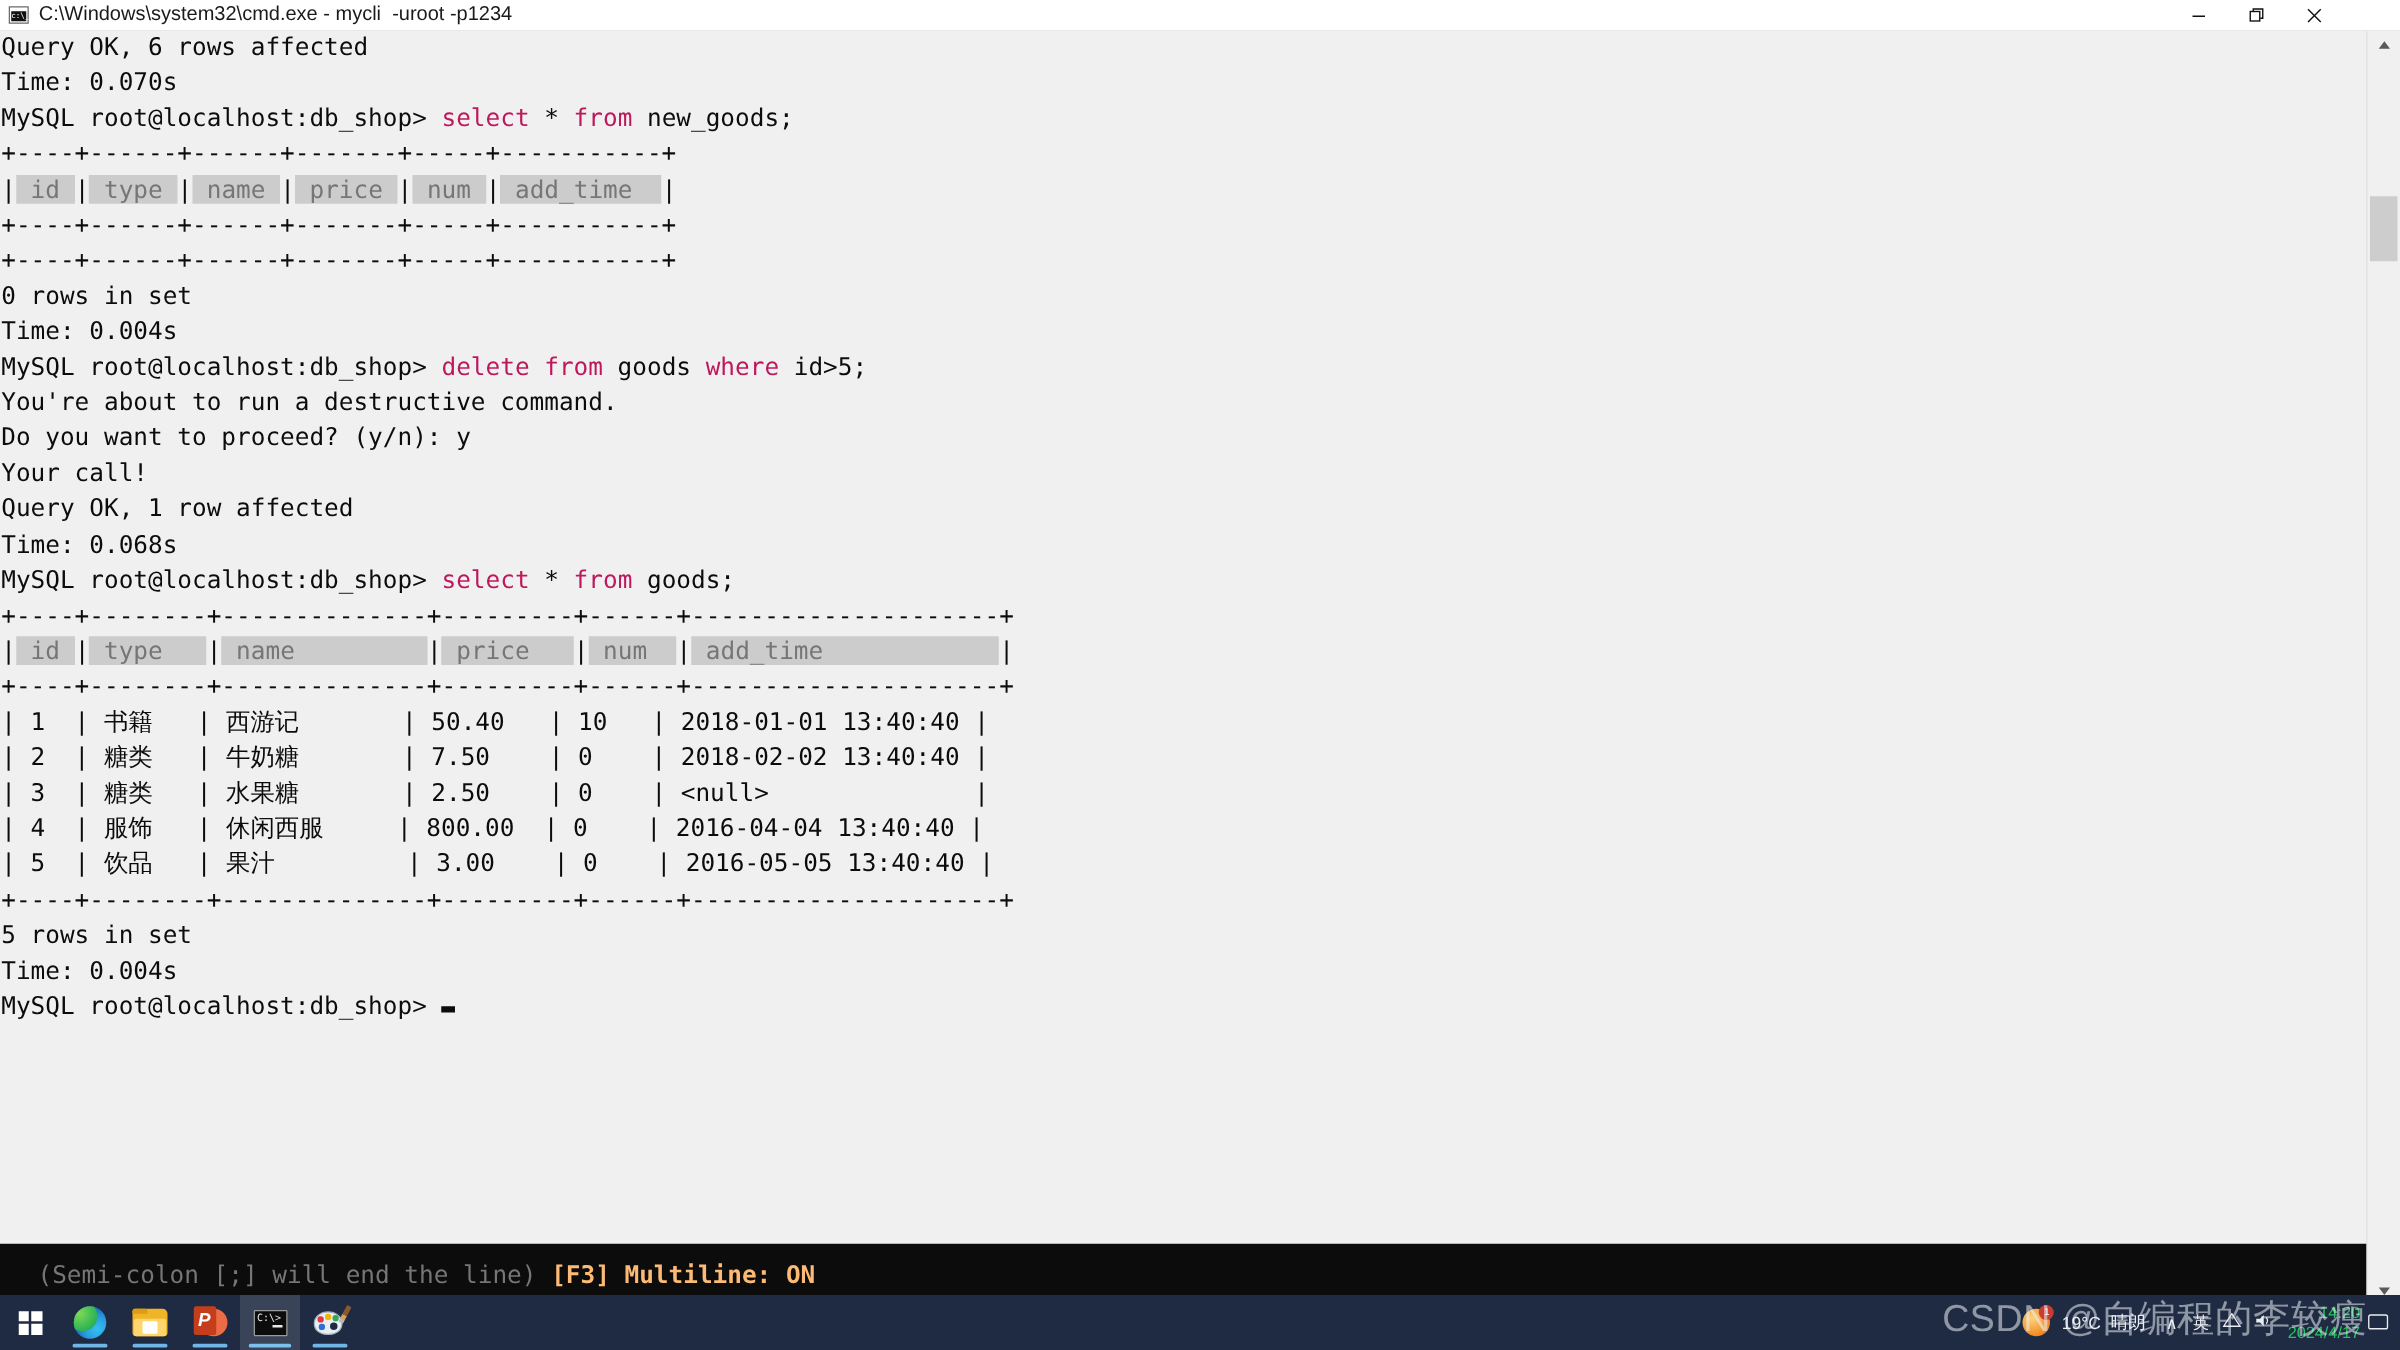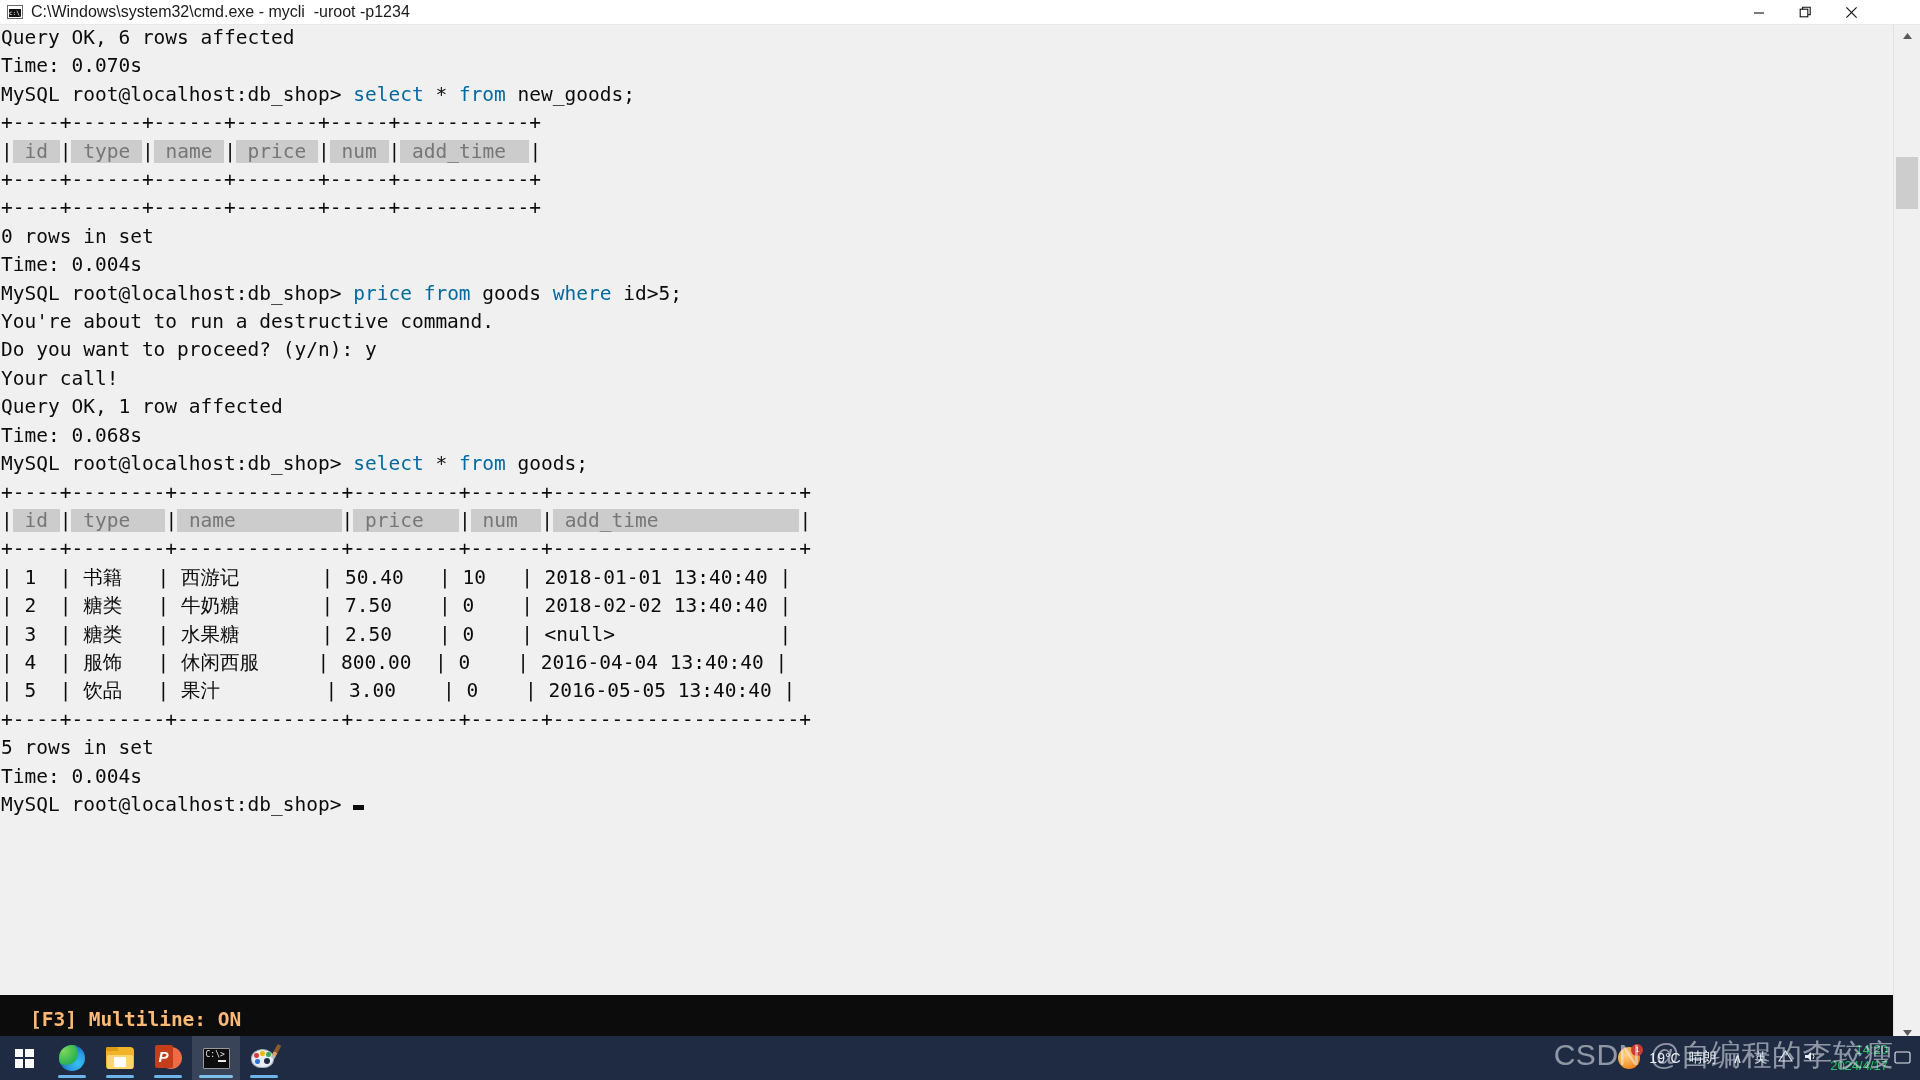--- a/index.html
+++ b/index.html
@@ -62,21 +62,21 @@
   #console-text {
     position: absolute; left: 0; top: -1px;
     font-family: "DejaVu Sans Mono", monospace;
     font-size: 19.5px;
     line-height: 28.4px;
     letter-spacing: 0px;
     color: #0c0c0c;
     white-space: pre;
     padding-left: 1px;
   }
-  .kw   { color: #0369a1; }
+  .kw   { color: #be185d; }
   .hdr  { background: #cccccc; color: #767676; }
   .cursor {
     display: inline-block;
     width: 11px; height: 5px;
     background: #0c0c0c;
     vertical-align: baseline;
     margin-bottom: 1px;
   }
 
   
@@ -244,21 +244,21 @@
 <div id="terminal">
   <pre id="console-text">Query OK, 6 rows affected
 Time: 0.070s
 MySQL root@localhost:db_shop&gt;<span class="kw"> select</span> * <span class="kw">from</span> new_goods;
 +----+------+------+-------+-----+-----------+
 |<span class="hdr"> id </span>|<span class="hdr"> type </span>|<span class="hdr"> name </span>|<span class="hdr"> price </span>|<span class="hdr"> num </span>|<span class="hdr"> add_time  </span>|
 +----+------+------+-------+-----+-----------+
 +----+------+------+-------+-----+-----------+
 0 rows in set
 Time: 0.004s
-MySQL root@localhost:db_shop&gt;<span class="kw"> price from</span> goods <span class="kw">where</span> id&gt;5;
+MySQL root@localhost:db_shop&gt;<span class="kw"> delete from</span> goods <span class="kw">where</span> id&gt;5;
 You're about to run a destructive command.
 Do you want to proceed? (y/n): y
 Your call!
 Query OK, 1 row affected
 Time: 0.068s
 MySQL root@localhost:db_shop&gt;<span class="kw"> select</span> * <span class="kw">from</span> goods;
 +----+--------+--------------+---------+------+---------------------+
 |<span class="hdr"> id </span>|<span class="hdr"> type   </span>|<span class="hdr"> name         </span>|<span class="hdr"> price   </span>|<span class="hdr"> num  </span>|<span class="hdr"> add_time            </span>|
 +----+--------+--------------+---------+------+---------------------+
 | 1  | 书籍   | 西游记       | 50.40   | 10   | 2018-01-01 13:40:40 |
@@ -280,20 +280,21 @@
   </div>
   <div id="sb-thumb"></div>
   <div class="sb-arrow" id="sb-down">
     <svg width="11" height="8" viewBox="0 0 11 8">
         <polygon points="5.5,7 1,1 10,1" fill="#5a5a5a"></polygon>
       </svg>
   </div>
 </div>
 
 <div id="statusbar">
+  <span id="sb-hint">(Semi-colon [;] will end the line) </span>
   <span id="sb-multiline">[F3] Multiline: ON</span>
 </div>
 
 <div id="taskbar">
 
   <div class="tb-item">
     <span class="start-logo">
       <i></i>
         <i></i>
         <i></i>

